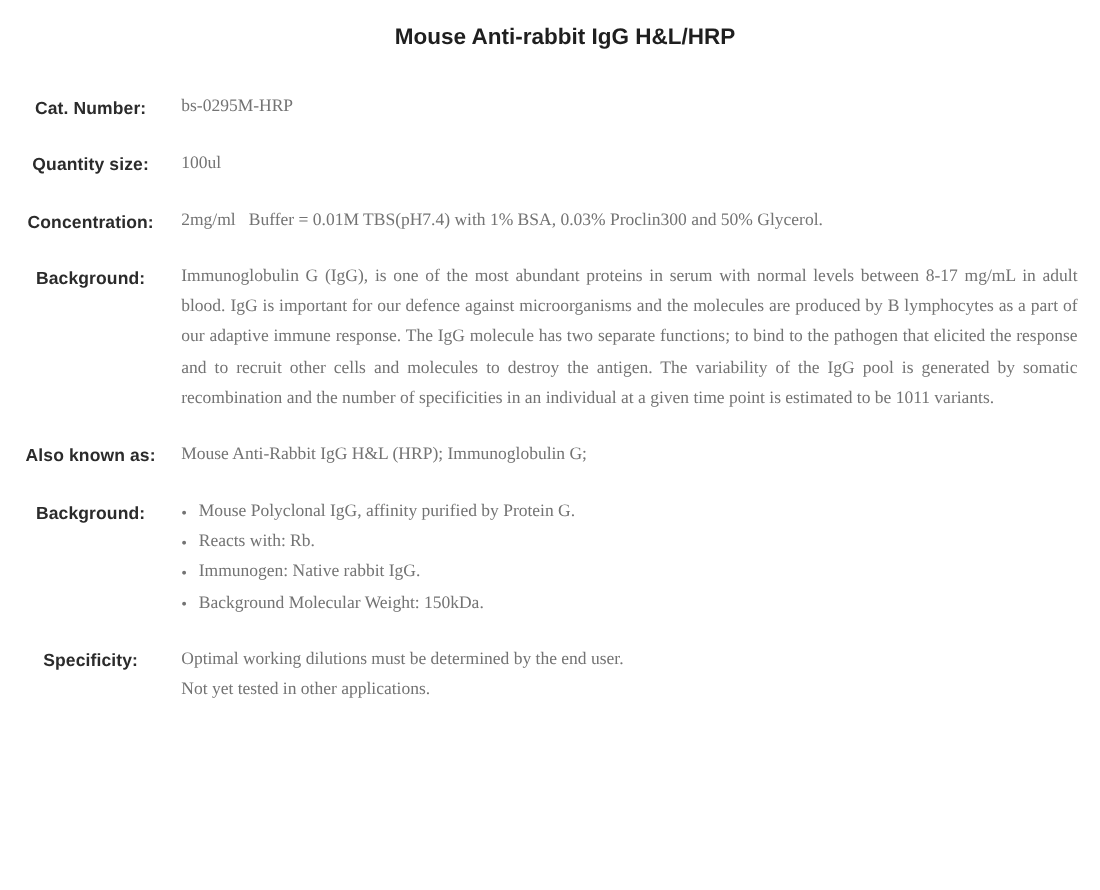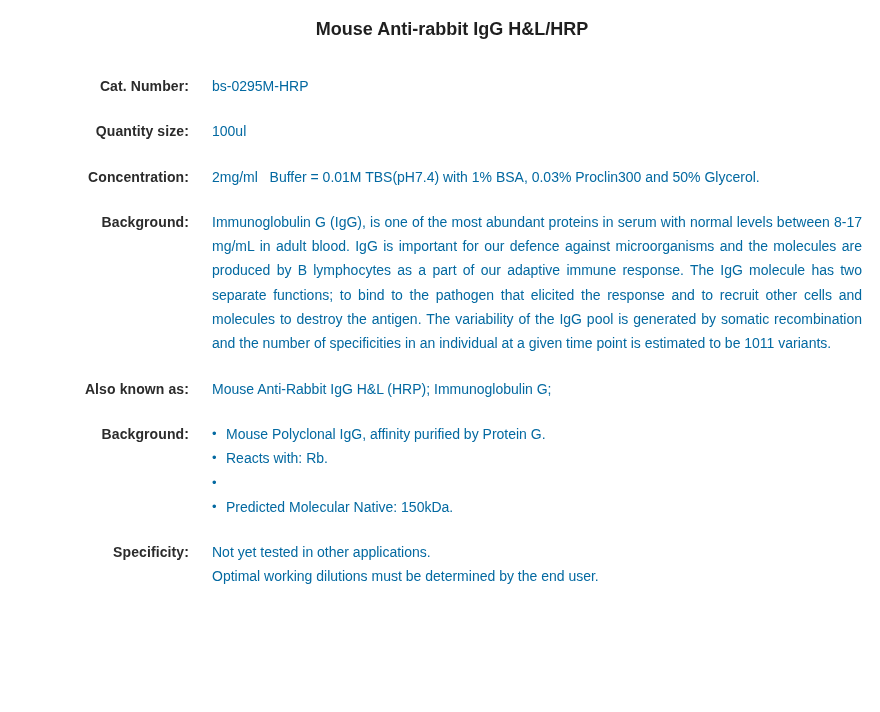--- a/index.html
+++ b/index.html
@@ -27,34 +27,33 @@
     padding: 0 18px 0 0;
   }
   .row {
     display: flex;
     align-items: flex-start;
     margin-bottom: 21px;
   }
   .label {
     flex: none;
     width: 145px;
-    text-align: right;
+    text-align: center;
     font-weight: bold;
     font-size: 14px;
     line-height: 24.3px;
     color: #2b2b2b;
     letter-spacing: 0.1px;
-    padding-left: 44px;
   }
   .value {
     flex: 1;
-    margin-left: 23px;
     font-size: 14px;
     line-height: 24.3px;
-    color: #0369a1;
+    color: #737373;
+    font-family: Liberation Serif, serif;
   }
   .justify { text-align: justify; }
   .pre { white-space: pre-wrap; }
   .bullet-line { display: flex; }
   .bullet {
     flex: none;
     width: 14px;
     font-size: 13px;
   }
 </style>
@@ -95,30 +94,31 @@
           <div class="bullet-line">
             <span class="bullet">•</span>
             <span>Mouse Polyclonal IgG, affinity purified by Protein G.</span>
           </div>
           <div class="bullet-line">
             <span class="bullet">•</span>
             <span>Reacts with: Rb.</span>
           </div>
           <div class="bullet-line">
             <span class="bullet">•</span>
+            <span>Immunogen: Native rabbit IgG.</span>
           </div>
           <div class="bullet-line">
             <span class="bullet">•</span>
-            <span>Predicted Molecular Native: 150kDa.</span>
+            <span>Background Molecular Weight: 150kDa.</span>
           </div>
         </div>
   </div>
 
 
   <div class="row">
     <div class="label">Specificity:</div>
     <div class="value">
+          <div class="pre">Optimal working dilutions must be determined by the end user.</div>
           <div class="pre">Not yet tested in other applications.</div>
-          <div class="pre">Optimal working dilutions must be determined by the end user.</div>
         </div>
   </div>
 </section>
 </main>
 
 </body></html>

